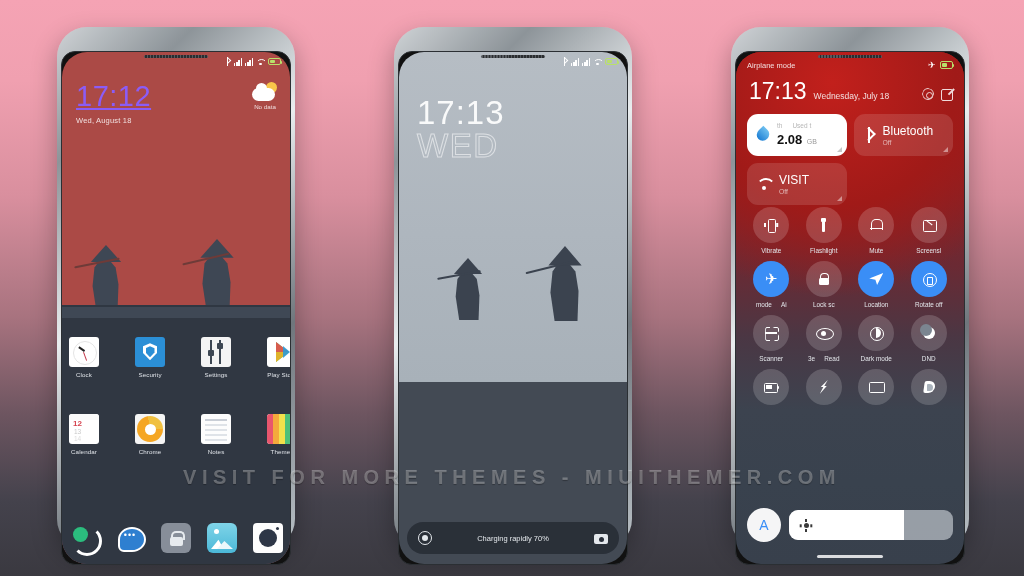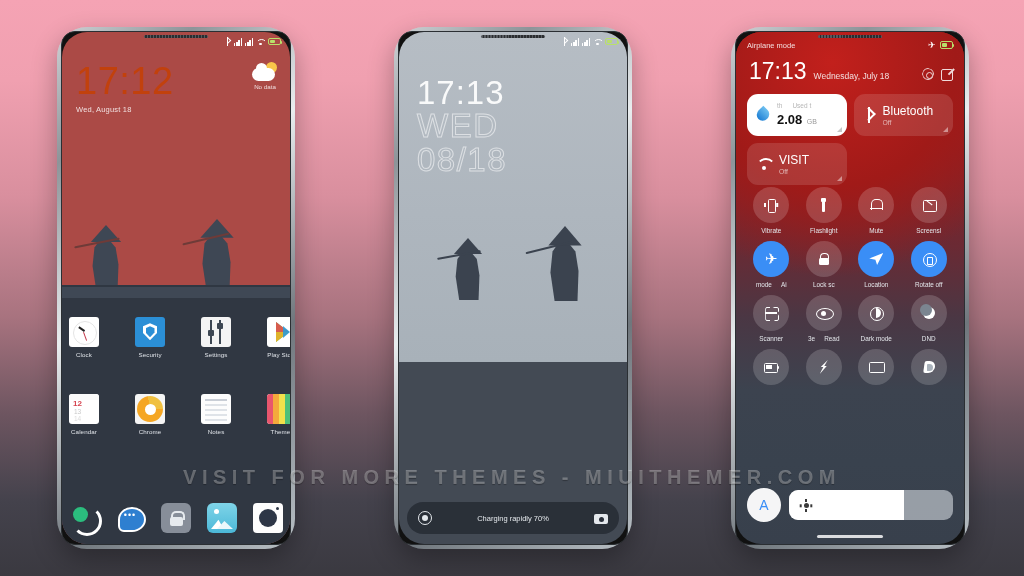--- a/index.html
+++ b/index.html
@@ -29,20 +29,21 @@
     border-radius: 30px;
     background: linear-gradient(135deg,#cfd3d6 0%,#8d9499 18%,#e9edef 42%,#6f767c 70%,#b9c0c5 100%);
     padding: 4px;
     box-shadow: 0 10px 26px rgba(0,0,0,0.30);
   }
   .phone-inner {
     position: relative; width: 100%; height: 100%;
     border-radius: 14px; overflow: hidden;
     background: #111;
     border: 1.5px solid #2b2f33;
+    margin-top: 20px;
   }
   .screen {
     position: absolute; inset: 0;
     border-radius: 25px; overflow: hidden;
   }
   .speaker {
     position: absolute; top: 3px; left: 50%; transform: translateX(-50%);
     width: 64px; height: 3px; border-radius: 2px;
     background: repeating-linear-gradient(90deg,#55595e 0 1.5px, #2a2d30 1.5px 3px);
     z-index: 30;
@@ -283,21 +284,21 @@
   .dk-cam::before {
     content:''; position:absolute; left:6px; top:6px; width:18px; height:18px;
     border-radius:50%; background:#2d3646;
   }
   .dk-cam::after {
     content:''; position:absolute; right:4px; top:4px; width:3.2px; height:3.2px;
     border-radius:50%; background:#2d3646;
   }
 
   .clock-widget { position:absolute; left:14px; top:30px; z-index:10; }
-  .cw-time { font-size:38px; color:#c2410c; font-weight:300; line-height:1; letter-spacing:0.5px; }
+  .cw-time { font-size:29px; color:#8b5cf6; font-weight:300; line-height:1; letter-spacing:0.5px;text-decoration:underline; }
   .cw-date { font-size:7.5px; color:#f0dede; margin-top:5px; letter-spacing:0.2px; }
   .weather-widget {
     position:absolute; right:12px; top:30px; z-index:10;
     display:flex; flex-direction:column; align-items:center; gap:2px;
   }
   .wx-ico { width:26px; height:19px; position:relative; }
   .wx-ico .sun {
     position:absolute; right:1px; top:0; width:11px; height:11px;
     border-radius:50%; background:#f8c64a;
   }
@@ -810,21 +811,20 @@
         <div class="sam-body" style="background:#3b434f"></div>
         <div class="sam-hat" style="background:#3b434f"></div>
         <div class="sam-sword" style="left:-14px; top:20px; width:52px; background:#3b434f; transform:rotate(-14deg);"></div>
       </div>
 
       <div class="wall2-ground"></div>
 
       <div class="lock-clock">
         <div class="lc-time">17:13</div>
         <div class="lc-wed">WED</div>
-        <div class="lc-date">08/18</div>
       </div>
 
       <div class="lock-bottom">
         <div class="lb-ico lb-flash"></div>
         <div class="lb-txt">Charging rapidly 70%</div>
         <div class="lb-ico lb-cam"></div>
       </div>
 
       <div class="statusbar">
         <div class="sb-right">

